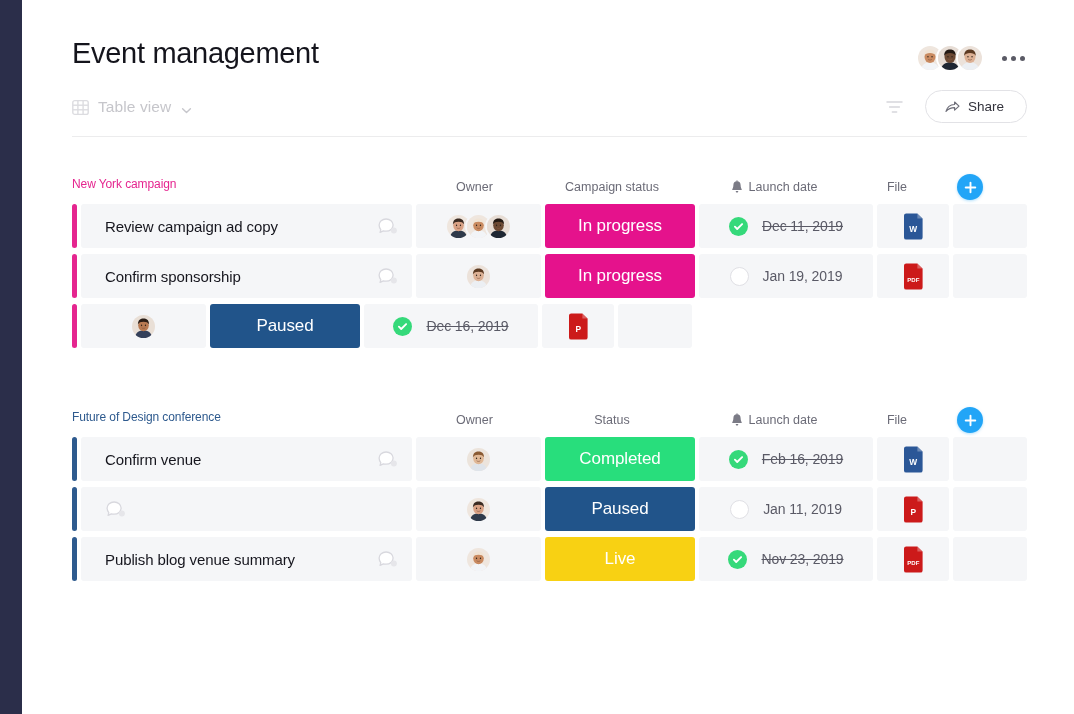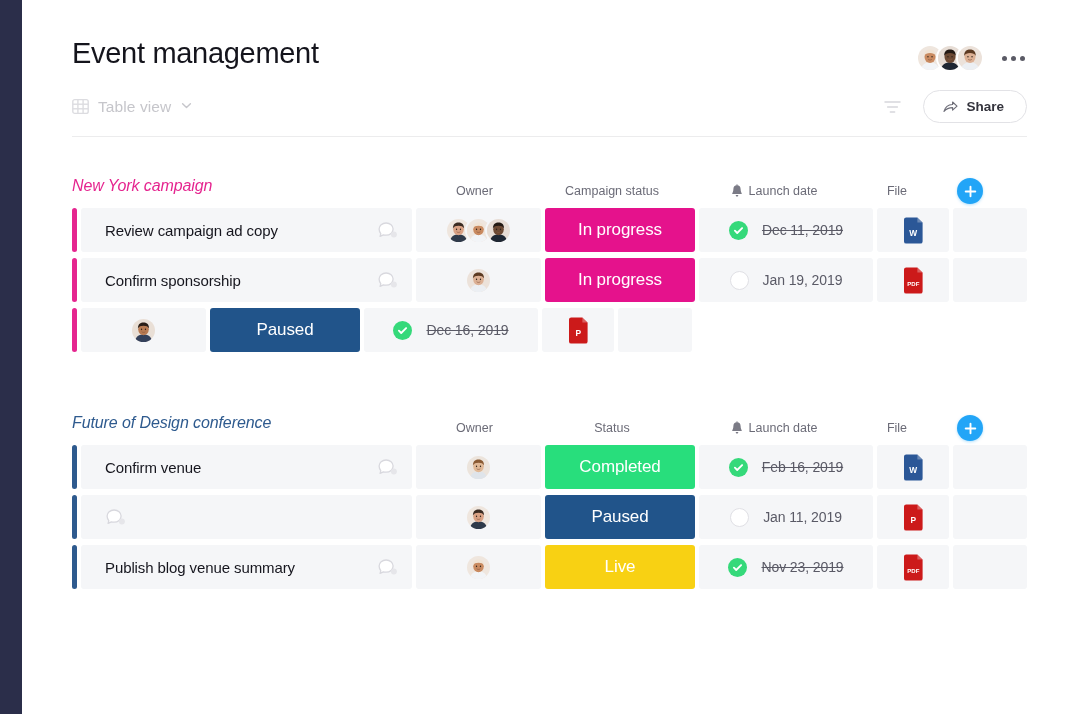--- a/index.html
+++ b/index.html
@@ -95,21 +95,21 @@
     margin: 18px 50px 0 50px;
     padding-bottom: 13px;
     border-bottom: 1px solid #ececed;
     display: flex;
     align-items: center;
     justify-content: space-between;
   }
 
   .view-switch {
     display: flex;
-    align-items: flex-start;
+    align-items: flex-end;
     gap: 9px;
     cursor: pointer;
   }
   .view-switch .vs-label {
     font-size: 15.5px;
     color: #c6c6cb;
     letter-spacing: 0.1px;
   }
   .grid-ico { width: 17px; height: 17px; display: block; }
   .chev { width: 13px; height: 13px; display: block; }
@@ -123,39 +123,37 @@
 
   .share-btn {
     display: flex;
     align-items: center;
     gap: 8px;
     border: 1px solid #e2e2e6;
     border-radius: 19px;
     padding: 8px 22px 8px 19px;
     background: #fff;
     cursor: pointer;
-    font-weight: bold;
   }
   .share-btn .share-label {
     font-size: 13.5px;
     color: #33333c;
   }
   .share-ico { width: 15px; height: 14px; display: block; }
 
   
   .group { margin: 0 50px; }
   .group.g1 { margin-top: 40px; }
   .group.g2 { margin-top: 62px; }
 
   .group-title {
-    font-size: 16px;
+    font-size: 12px;
     font-weight: 400;
     letter-spacing: -0.1px;
     margin-bottom: 2px;
-    font-style: italic;
   }
 
   
   .col-head {
     display: flex;
     align-items: center;
     height: 26px;
     margin-top: -19px;
   }
   .col-head .ch {

